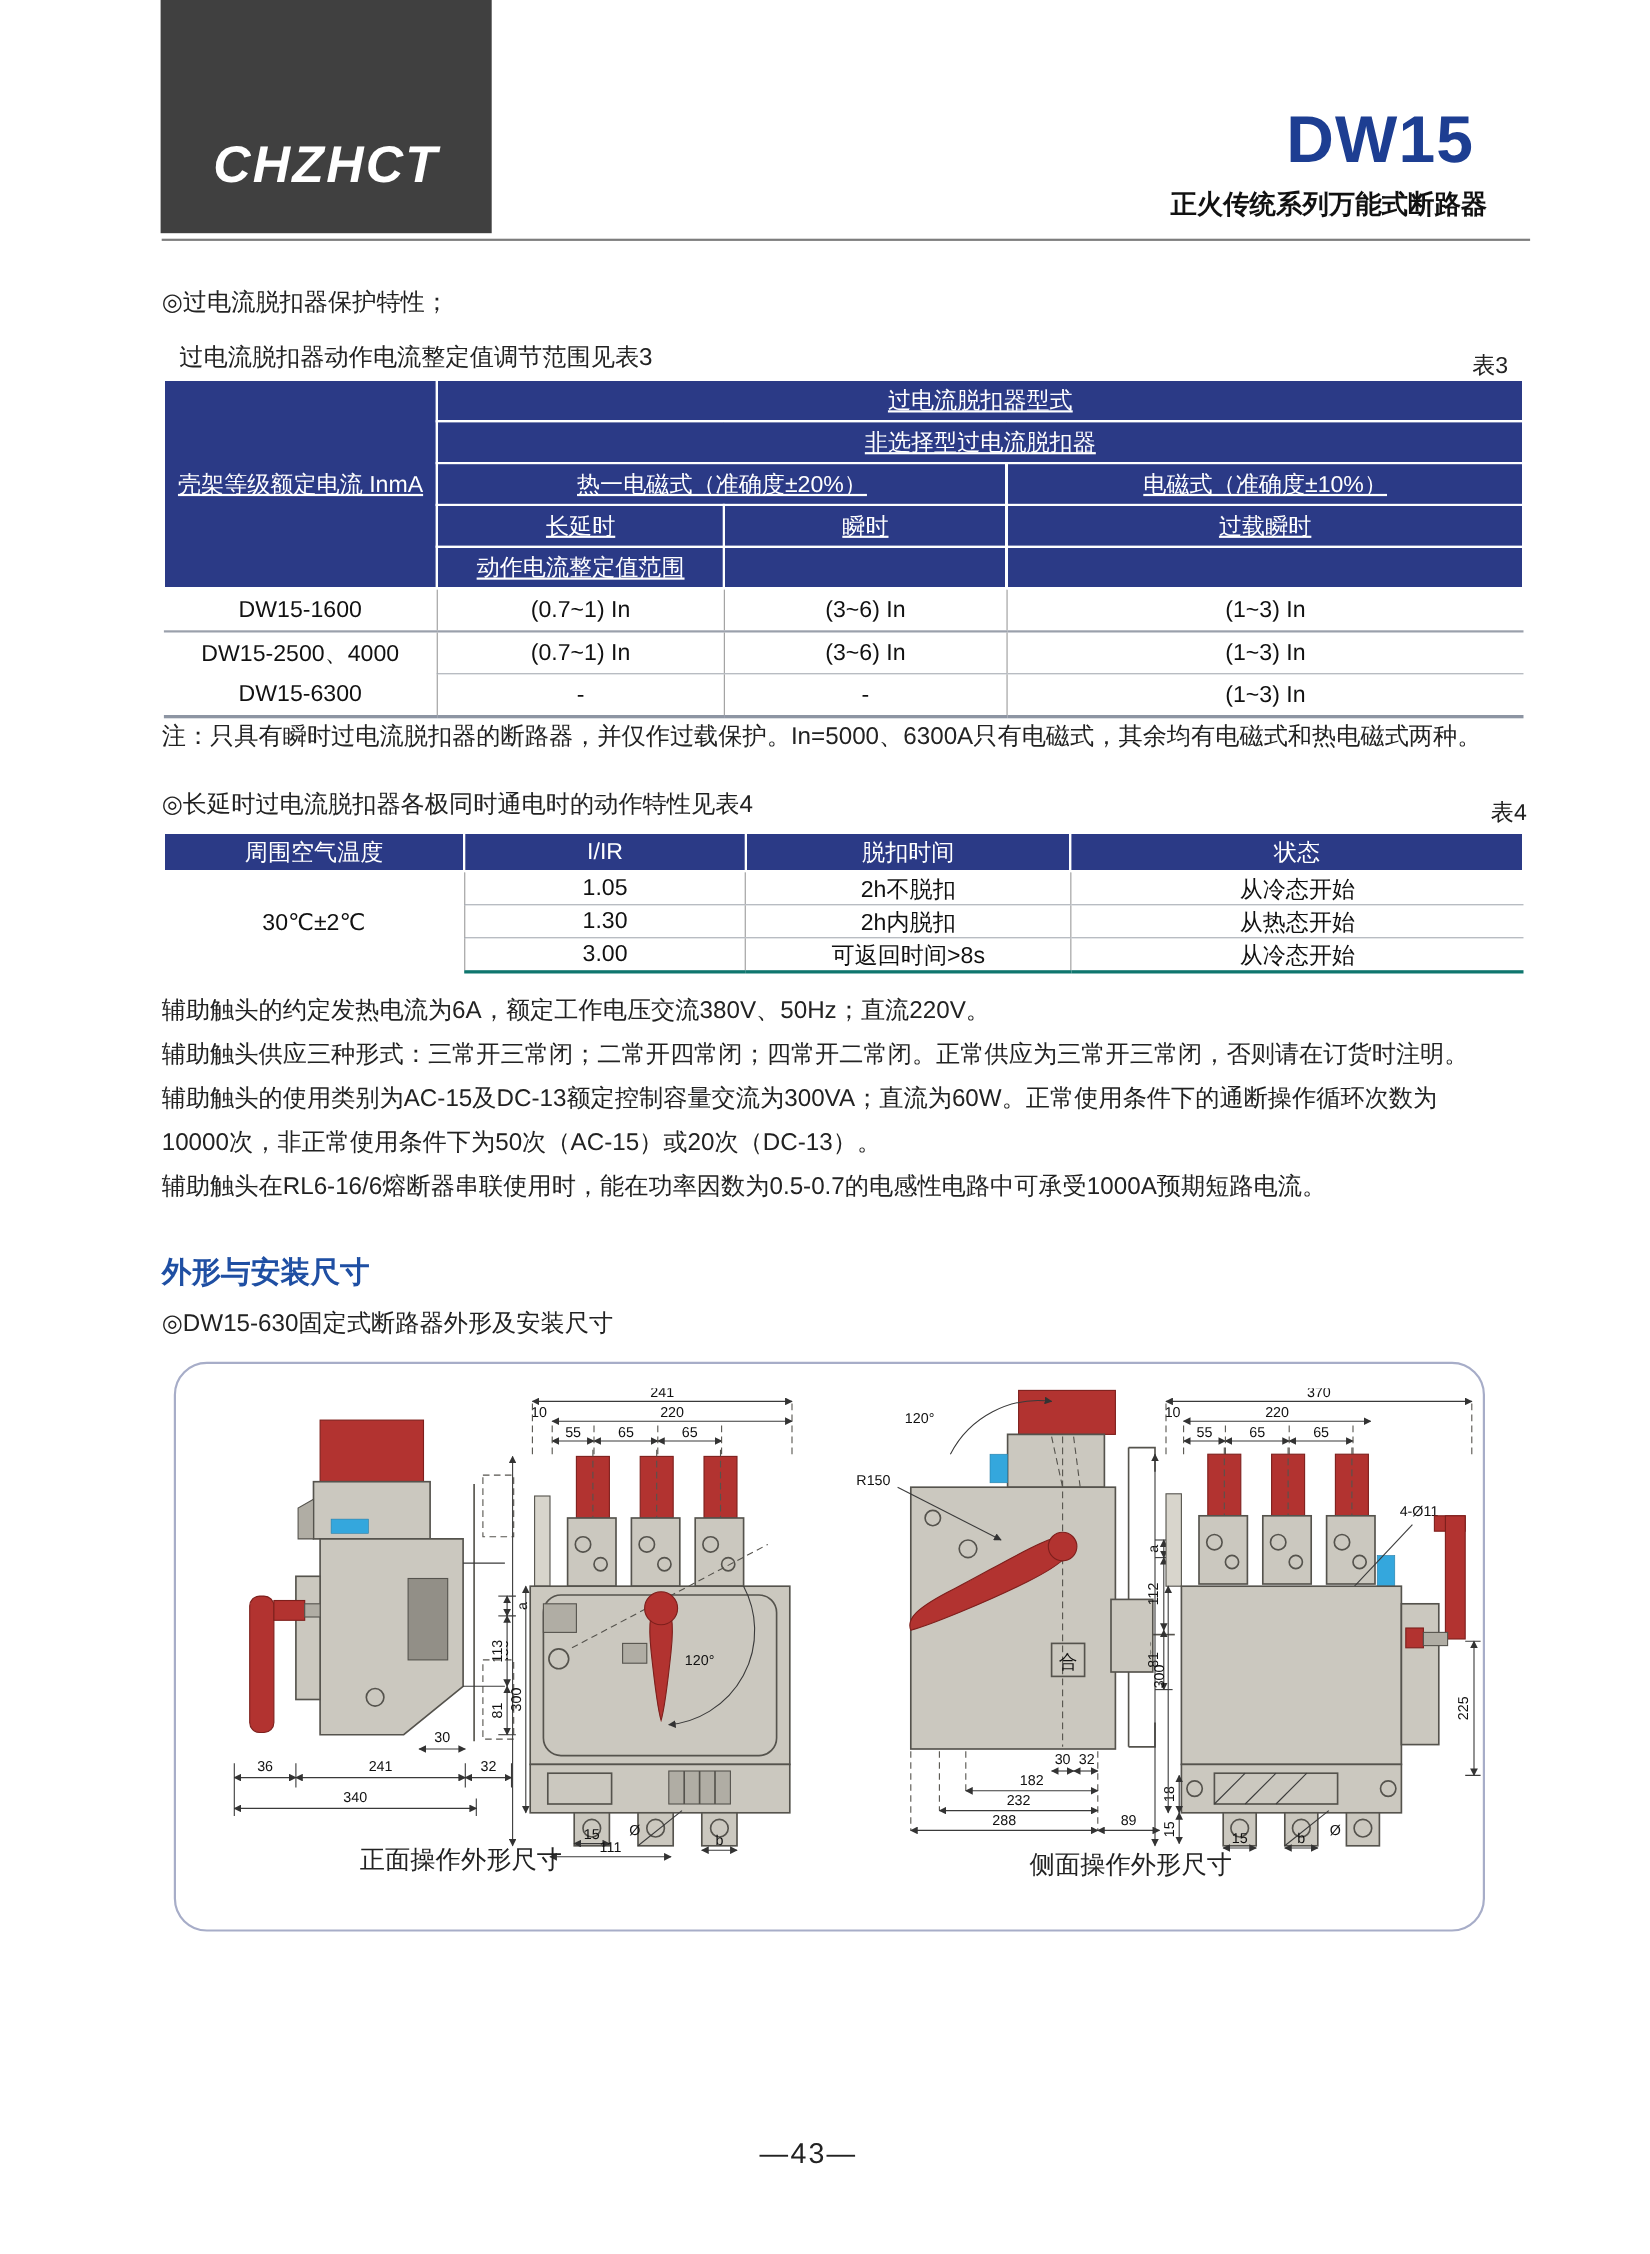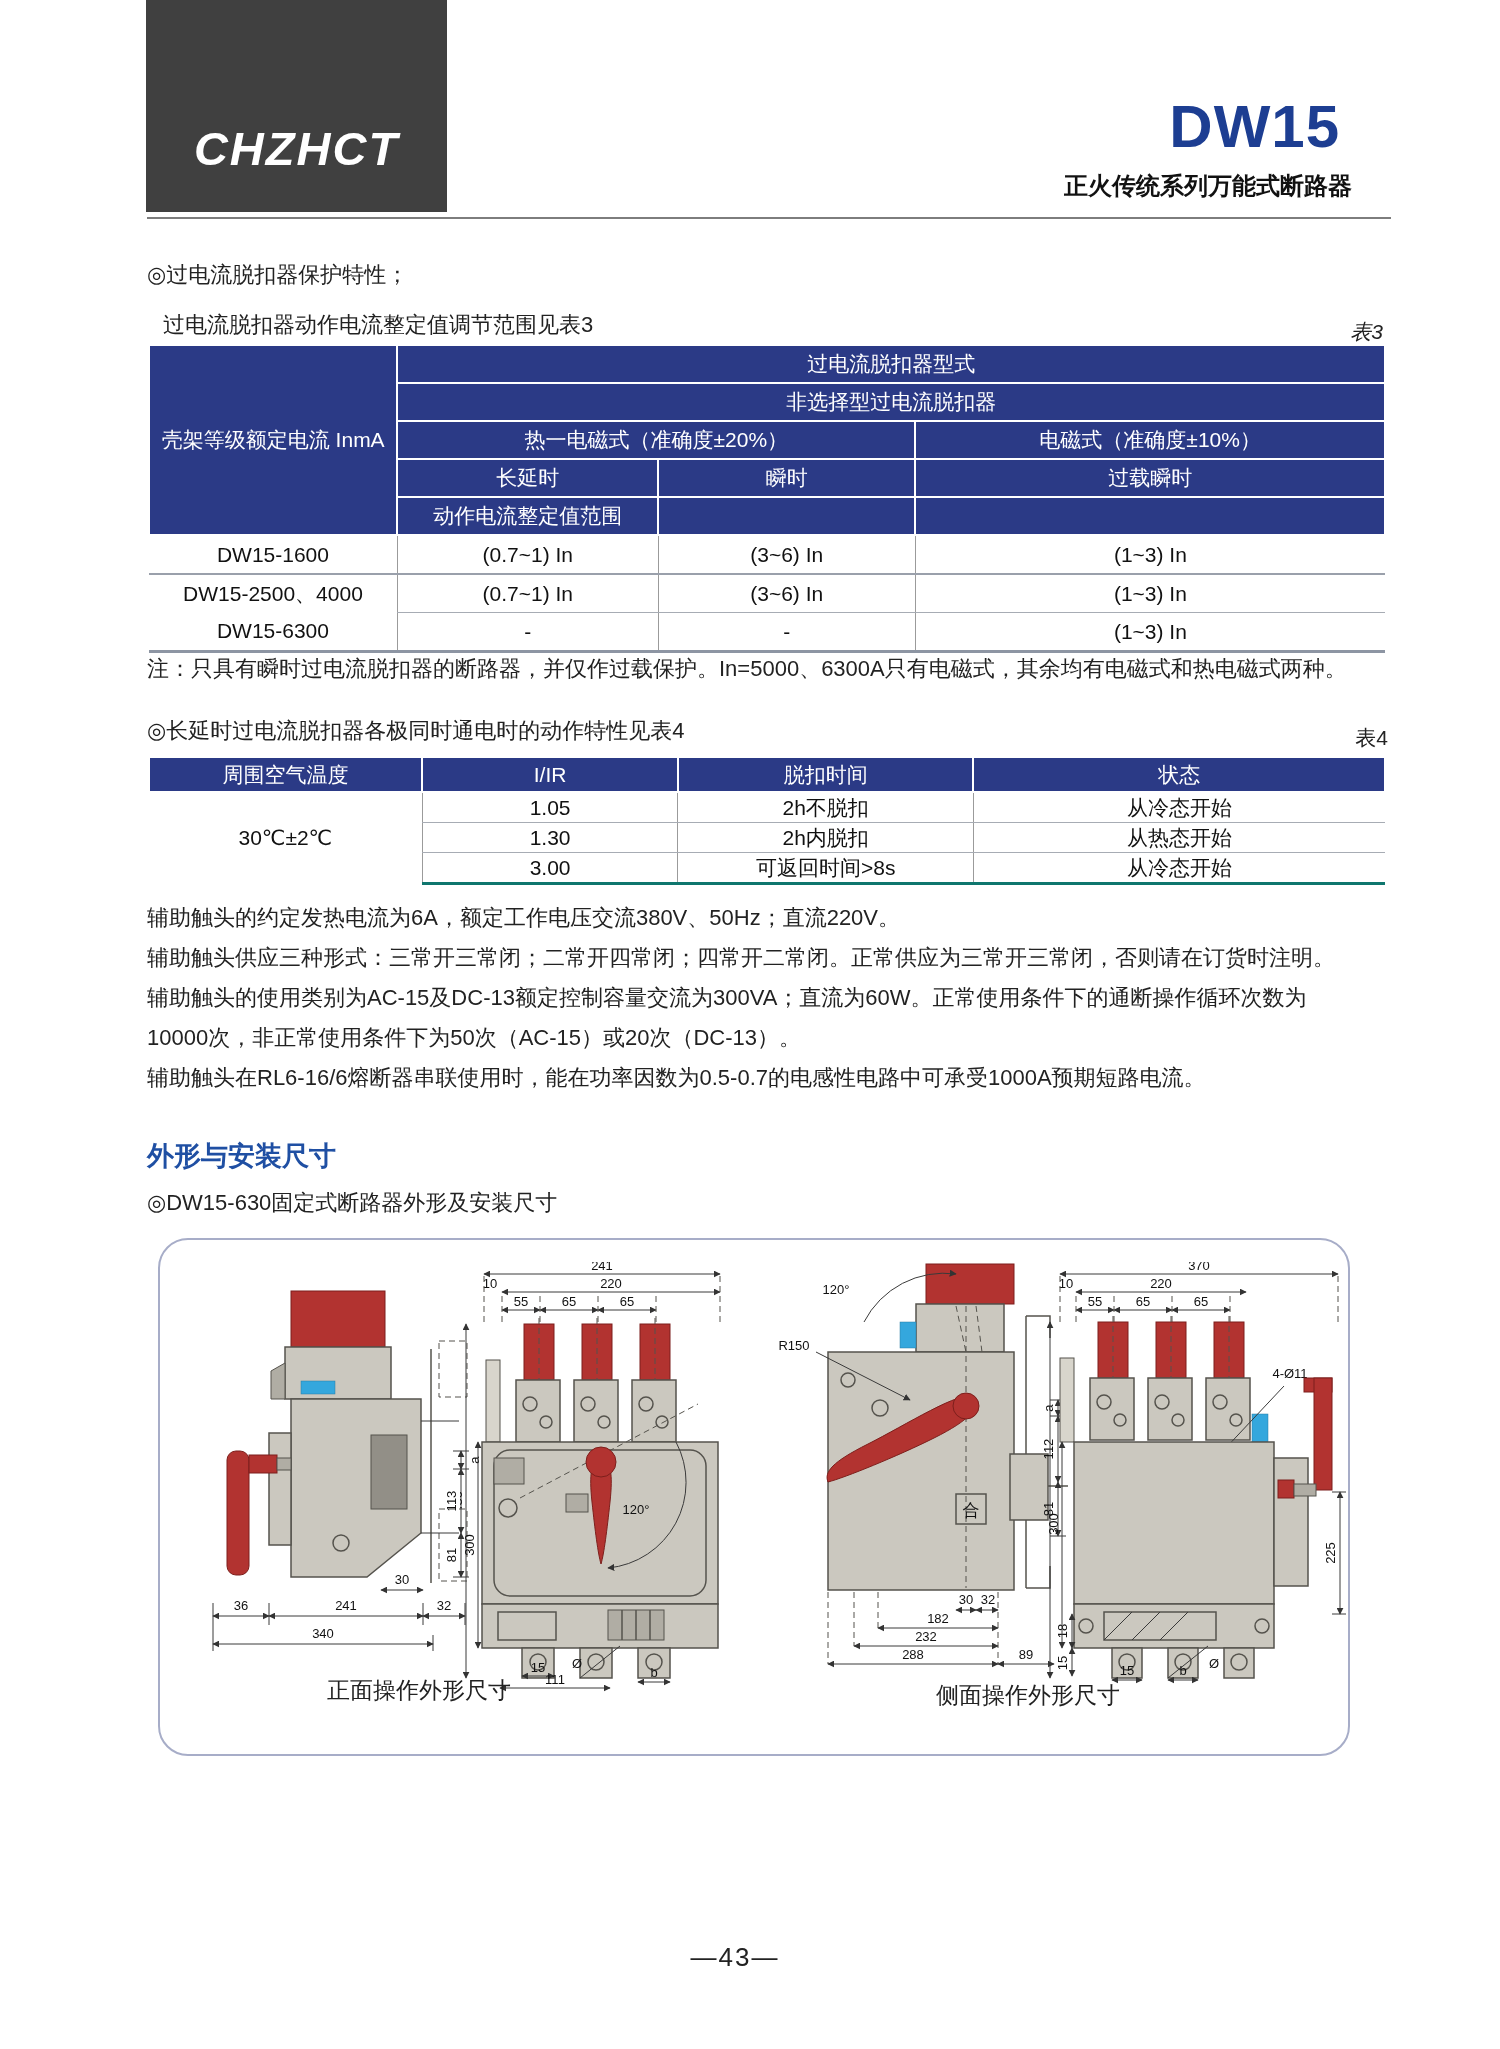--- a/index.html
+++ b/index.html
@@ -17,21 +17,21 @@
   .model-sub{left:860px;top:170px;width:492px;text-align:right;
     font-size:24px;font-weight:700;color:#111;}
   .header-rule{left:147px;top:217px;width:1244px;height:2px;background:#7d7d7d;}
   
   .txt{font-size:22px;color:#222;}
   .tag{font-size:21px;color:#222;}
   
   table{border-collapse:collapse;table-layout:fixed;width:100%;}
   td{text-align:center;vertical-align:middle;font-size:21px;padding:0 4px;overflow:hidden;white-space:nowrap;}
   .hd{background:#2b3a86;color:#ffffff;border:2px solid #ffffff;}
-  .t3 tr.hrow td{height:36px;}
+  .t3 tr.hrow td{height:36px;text-decoration:underline;}
   .t3 tr.drow td{height:37px;color:#111;}
   .t3 td.vcell{border-left:1px solid #9b9b9b;}
   .t3 tr.r1 td{border-bottom:2px solid #9aa0ab;}
   .t3 tr.r2 td.vcell{border-bottom:1px solid #a7acb4;}
   .t3 tr.r3 td{border-bottom:3px solid #8d95a3;}
   .t4 tr.hrow td{height:33px;}
   .t4 tr.drow td{height:29px;color:#111;}
   .t4 td.vcell{border-left:1px solid #9b9b9b;}
   .t4 tr.r1 td.vcell, .t4 tr.r2 td.vcell{border-bottom:1px solid #a7acb4;}
   .t4 tr.r3 td{border-bottom:3px solid #0f766e;margin-top:40px;}
@@ -57,21 +57,21 @@
 
 <div class="abs logo-block">
   <div class="logo-text">CHZHCT</div>
 </div>
 <div class="abs model-title">DW15</div>
 <div class="abs model-sub">正火传统系列万能式断路器</div>
 <div class="abs header-rule"></div>
 
 <div class="abs txt" style="left:147px;top:260px;">◎过电流脱扣器保护特性；</div>
 <div class="abs txt" style="left:163px;top:310px;">过电流脱扣器动作电流整定值调节范围见表3</div>
-<div class="abs tag" style="right:117px;top:318px;font-style:italic;">表3</div>
+<div class="abs tag" style="right:129px;top:318px;">表3</div>
 
 <div class="abs" style="left:148px;top:344px;width:1238px;">
   <table class="t3">
     <colgroup>
         <col style="width:20.1%">
         <col style="width:21.1%">
         <col style="width:20.8%">
         <col style="width:38%">
       </colgroup>
     <tbody>

